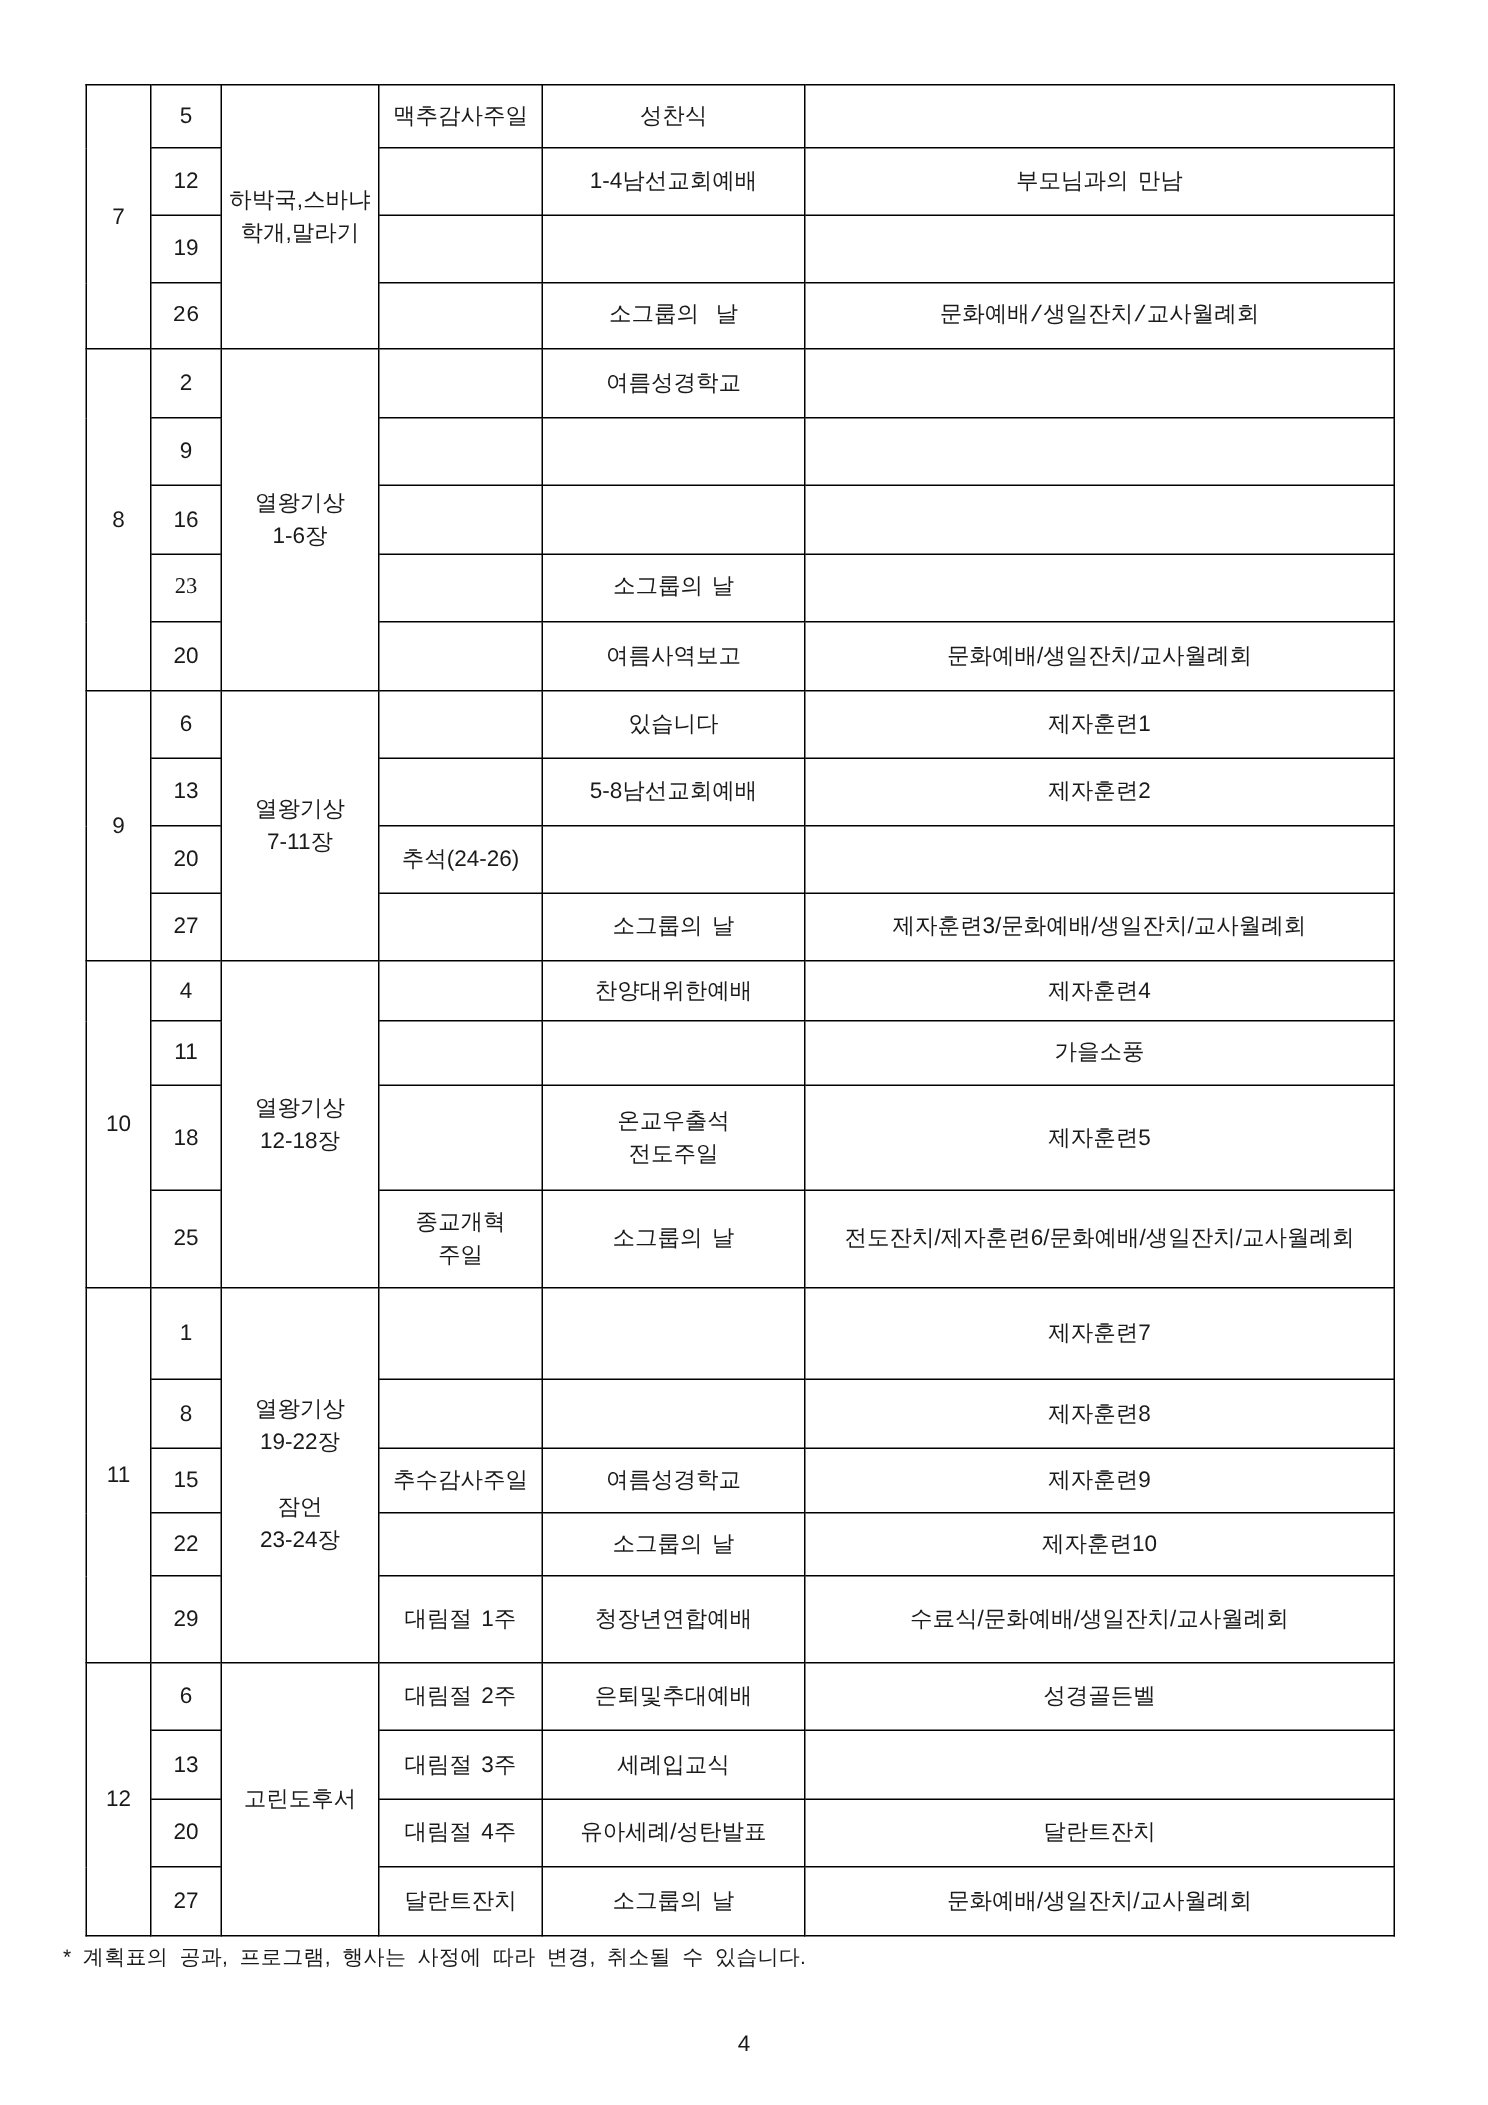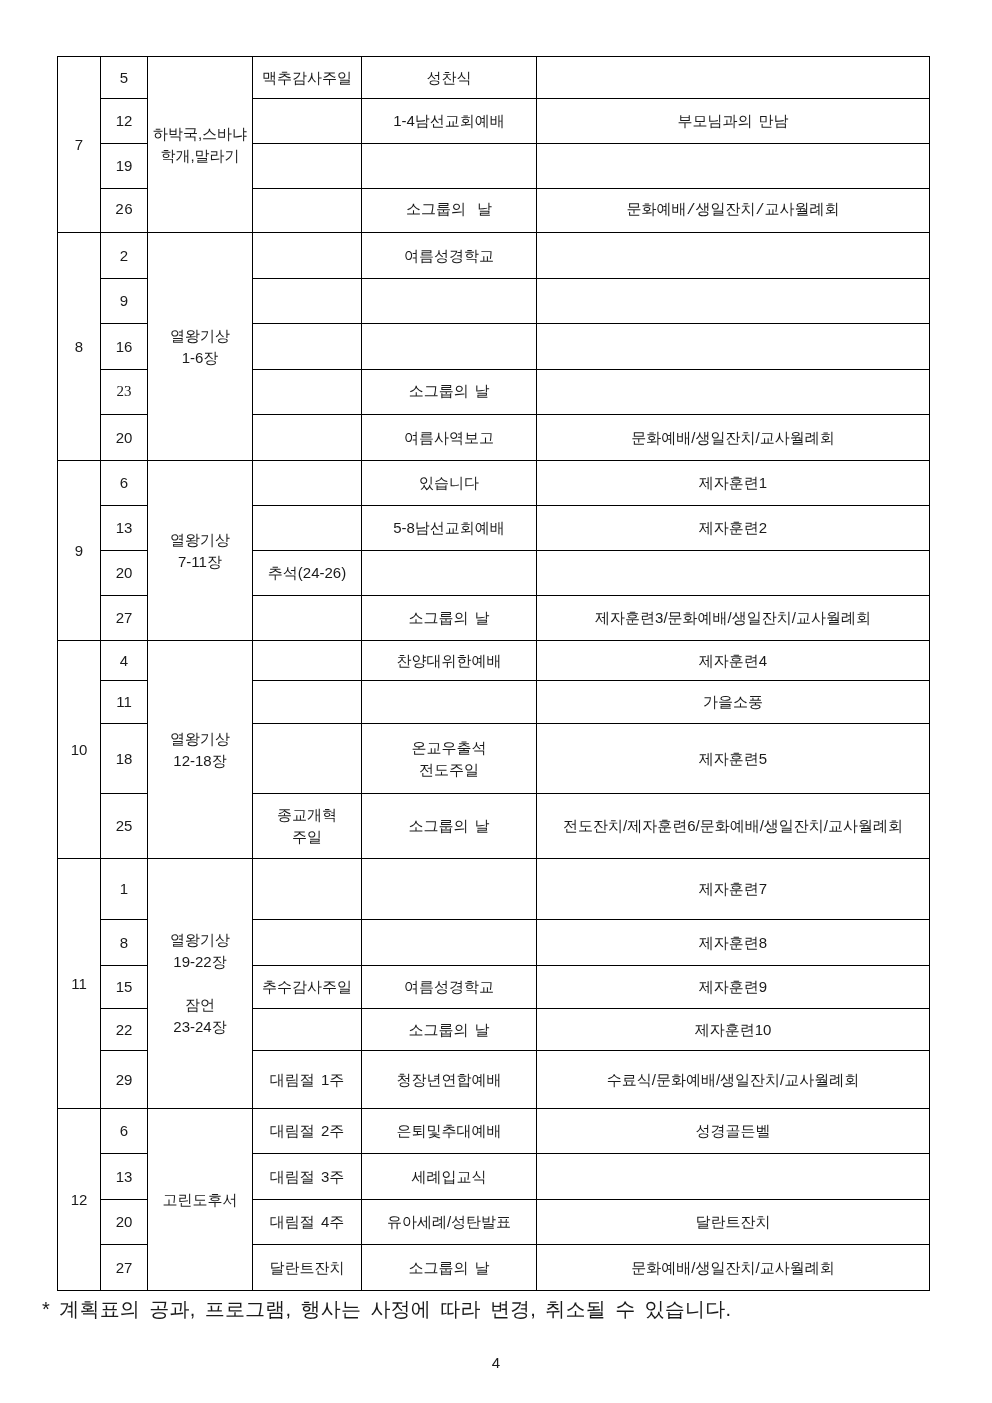--- a/index.html
+++ b/index.html
@@ -43,21 +43,21 @@
   col.c-date    { width: 47px; }
   col.c-scripture { width: 105px; }
   col.c-special { width: 109px; }
   col.c-event   { width: 175px; }
   col.c-notes   { width: auto; }
   .footnote {
     position: absolute;
     left: 42px;
     top: 1296px;
     margin: 0;
-    font-size: 20px;
+    font-size: 14px;
     color: #1a1a1a;
     word-spacing: 3.5px;
     letter-spacing: 0.2px;
   }
   .page-number {
     position: absolute;
     left: 0;
     top: 1354px;
     width: 100%;
     text-align: center;

